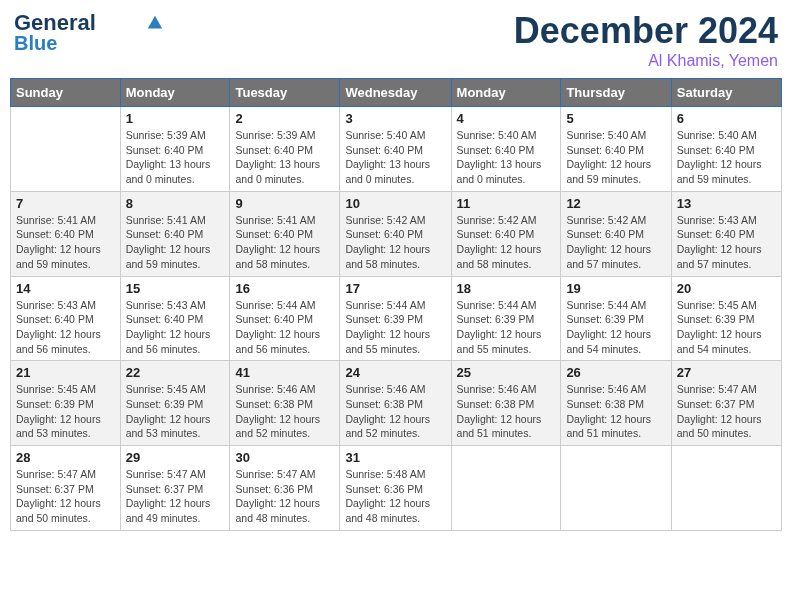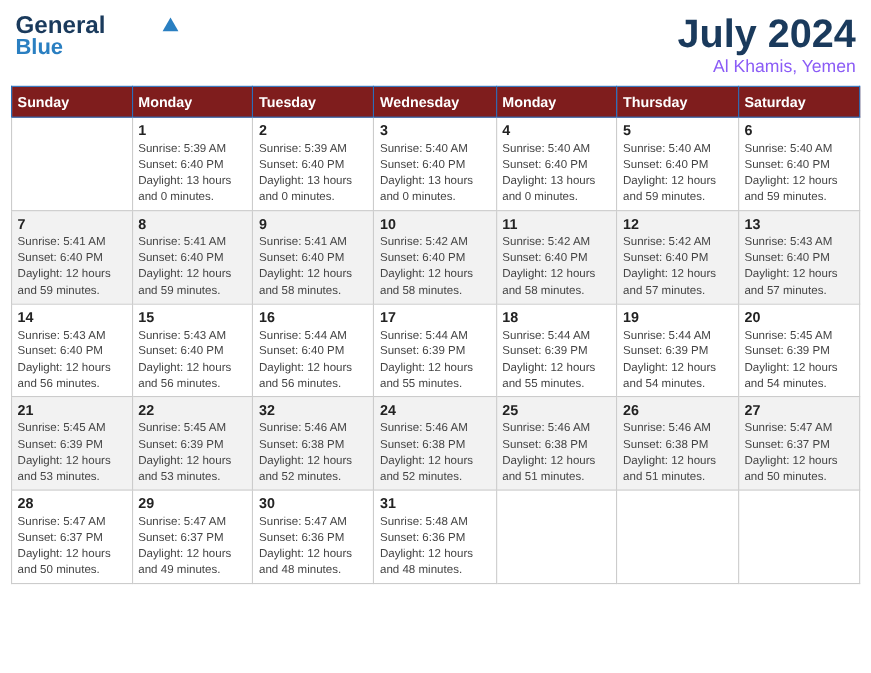--- a/index.html
+++ b/index.html
@@ -46,21 +46,21 @@
     .location {
       font-size: 16px;
       color: #8b5cf6;
     }
     .calendar {
       width: 100%;
       border-collapse: collapse;
       font-size: 11px;
     }
     .calendar thead tr th {
-      background-color: #7f1d1d;
+      background-color: #737373;
       color: #fff;
       text-align: left;
       padding: 6px 5px;
       font-size: 13px;
       font-weight: bold;
       border: 1px solid #2a6ebb;
     }
     .calendar tbody tr td {
       border: 1px solid #ccc;
       vertical-align: top;
@@ -99,21 +99,21 @@
   <div class="logo">
     <div class="logo-text">
       <span>General</span>
       <svg class="logo-icon" viewBox="0 0 20 20">
         <polygon points="10,2 18,16 2,16" fill="#2a7fc1"></polygon>
       </svg>
     </div>
     <div style="font-size:20px; font-weight:bold; color:#2a7fc1; margin-top:-4px;">Blue</div>
   </div>
   <div class="title-block">
-    <div class="month-year">July 2024</div>
+    <div class="month-year">December 2024</div>
     <div class="location">Al Khamis, Yemen</div>
   </div>
 </div>
 
 <table class="calendar">
   <thead>
     <tr>
     <th>Sunday</th>
         <th>Monday</th>
         <th>Tuesday</th>
@@ -214,21 +214,21 @@
       <tr>
         <td>
           <div class="day-number">21</div>
           <div class="day-info">Sunrise: 5:45 AM<br>Sunset: 6:39 PM<br>Daylight: 12 hours and 53 minutes.</div>
         </td>
         <td>
           <div class="day-number">22</div>
           <div class="day-info">Sunrise: 5:45 AM<br>Sunset: 6:39 PM<br>Daylight: 12 hours and 53 minutes.</div>
         </td>
         <td>
-          <div class="day-number">32</div>
+          <div class="day-number">41</div>
           <div class="day-info">Sunrise: 5:46 AM<br>Sunset: 6:38 PM<br>Daylight: 12 hours and 52 minutes.</div>
         </td>
         <td>
           <div class="day-number">24</div>
           <div class="day-info">Sunrise: 5:46 AM<br>Sunset: 6:38 PM<br>Daylight: 12 hours and 52 minutes.</div>
         </td>
         <td>
           <div class="day-number">25</div>
           <div class="day-info">Sunrise: 5:46 AM<br>Sunset: 6:38 PM<br>Daylight: 12 hours and 51 minutes.</div>
         </td>

